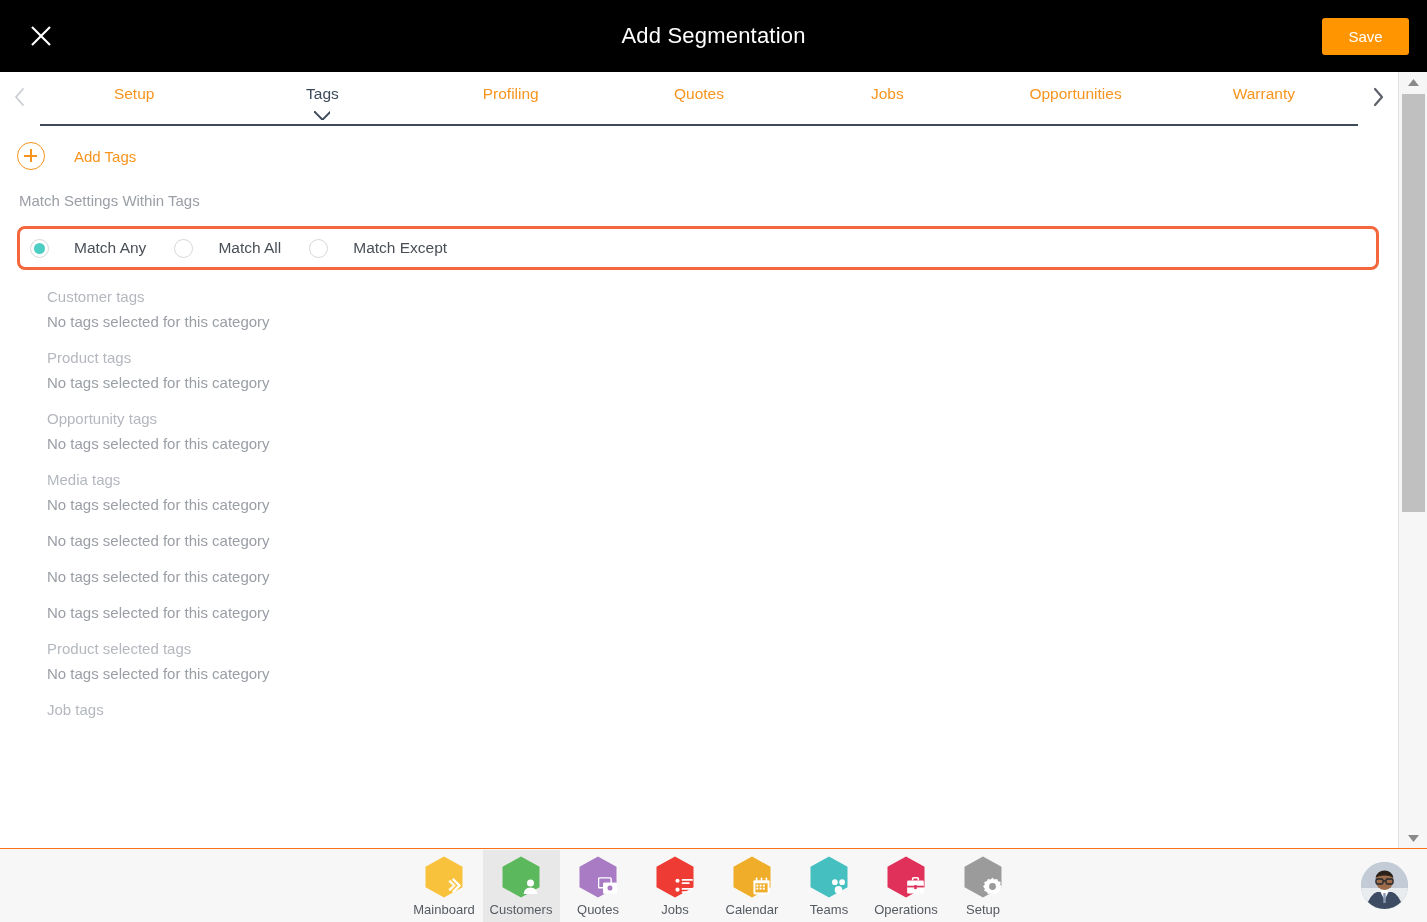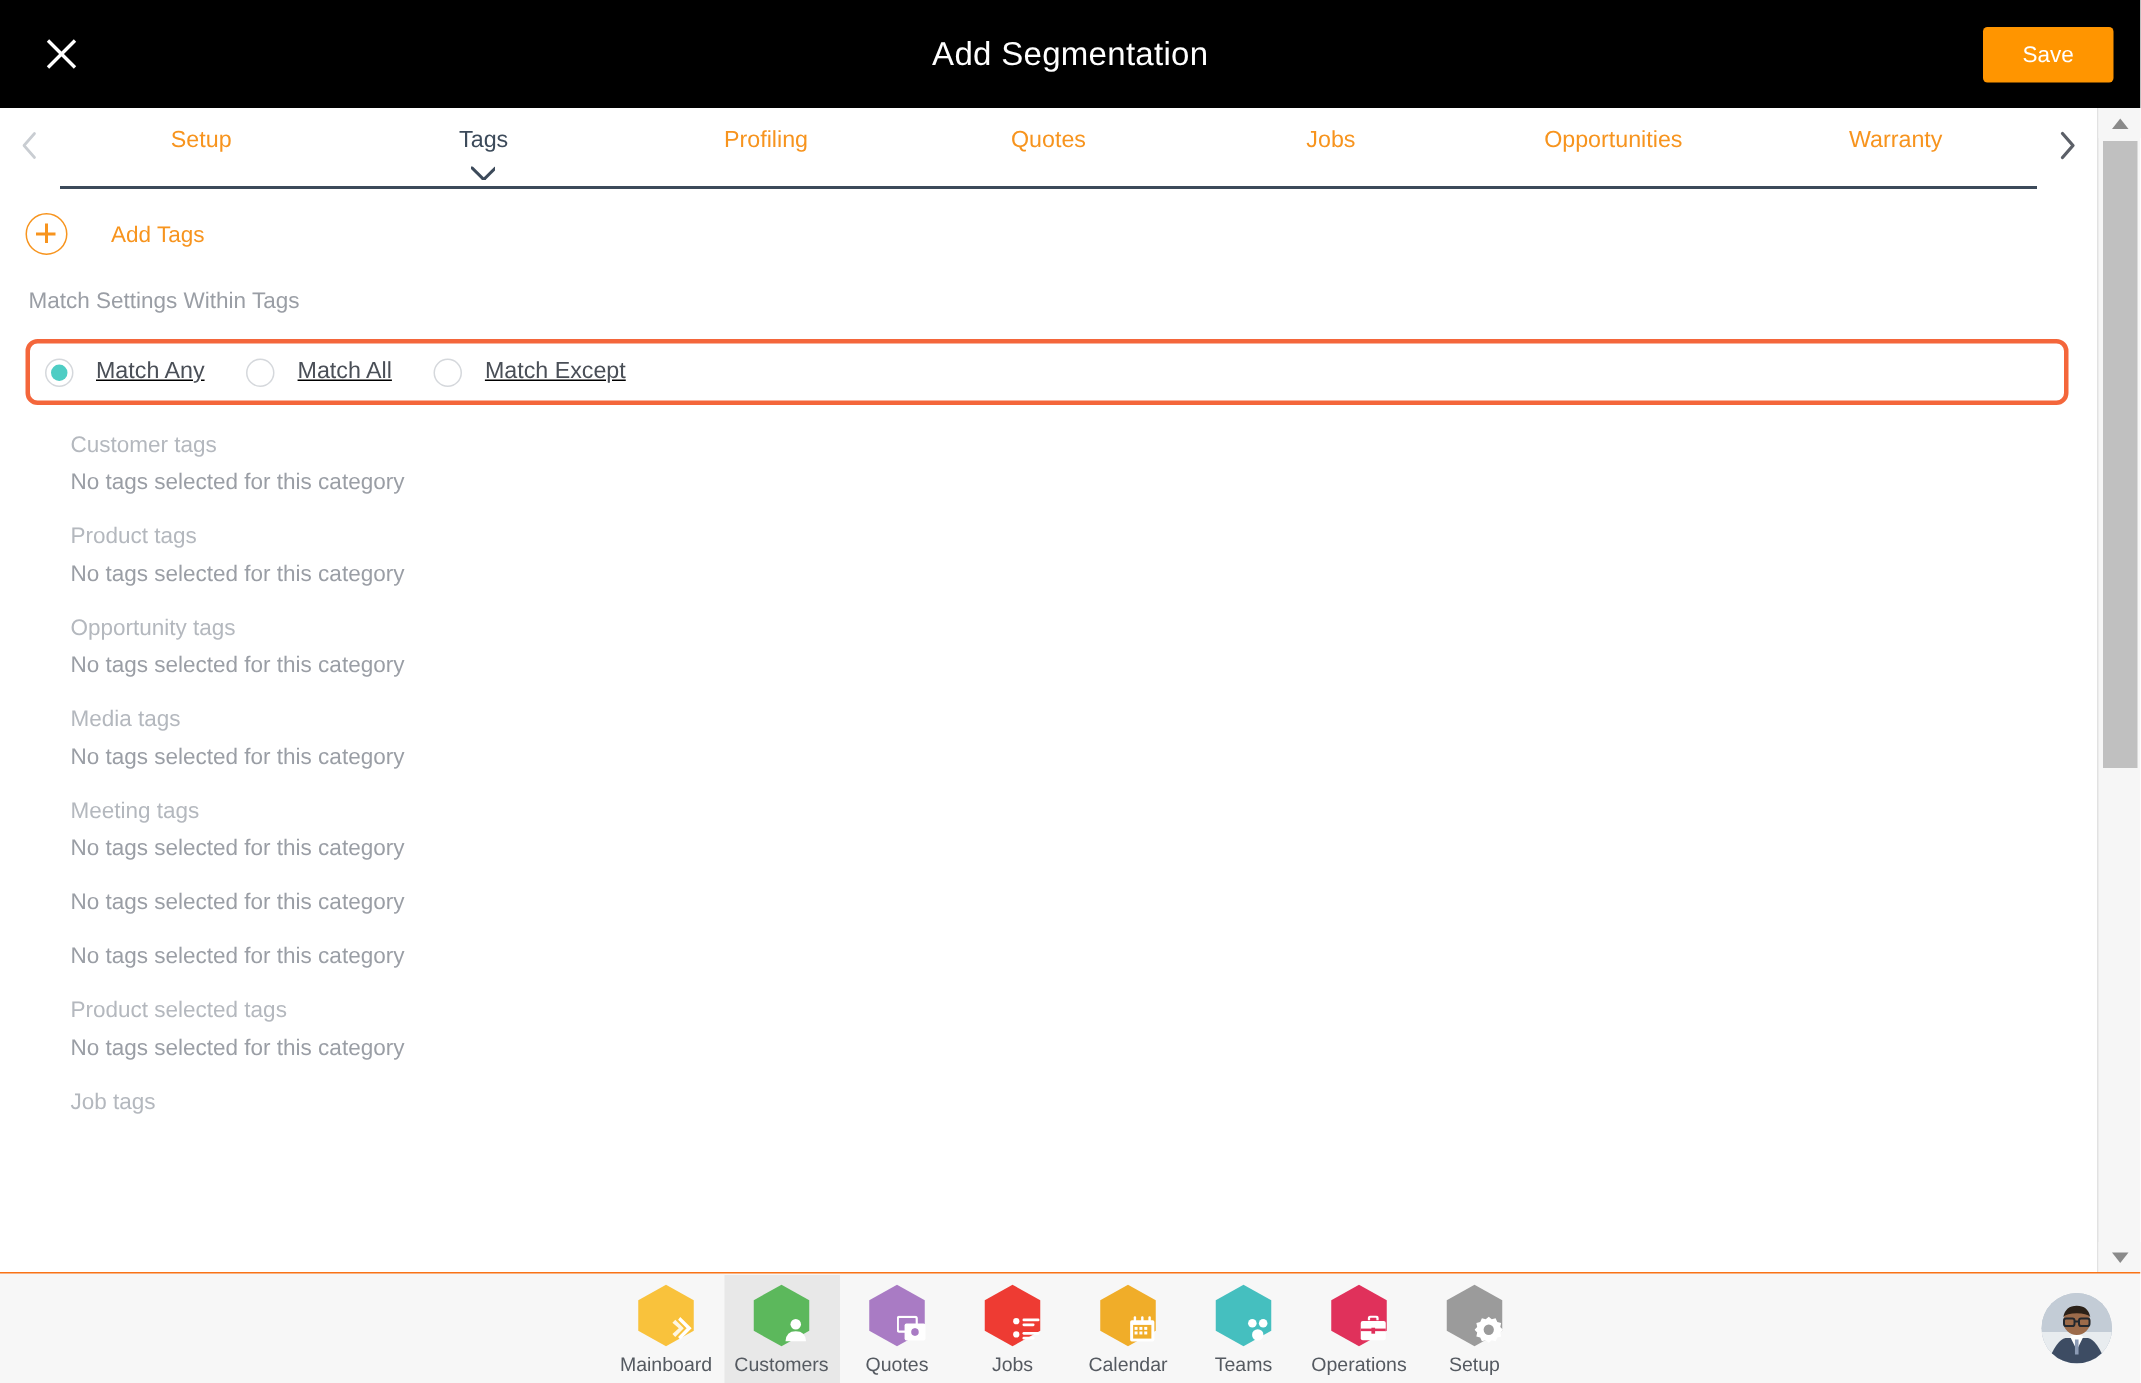--- a/index.html
+++ b/index.html
@@ -181,24 +181,23 @@
     border-radius: 8px;
     display: flex;
     align-items: center;
     padding-left: 10px;
     gap: 0;
     background: #ffffff;
   }
   .radio-opt {
     display: flex;
     align-items: center;
-    gap: 15px;
+    gap: 25px;
     cursor: pointer;
     padding-right: 28px;
-    text-decoration: underline;
   }
   .radio-dot {
     width: 19px; height: 19px;
     border-radius: 50%;
     border: 1px solid #d5d8dc;
     background: #ffffff;
     display: flex;
     align-items: center;
     justify-content: center;
     flex: 0 0 19px;
@@ -392,21 +391,20 @@
         </div>
         <div class="tag-cat">
           <div class="tag-cat-name">Opportunity tags</div>
           <div class="tag-cat-value">No tags selected for this category</div>
         </div>
         <div class="tag-cat">
           <div class="tag-cat-name">Media tags</div>
           <div class="tag-cat-value">No tags selected for this category</div>
         </div>
         <div class="tag-cat">
-          <div class="tag-cat-name">Meeting tags</div>
           <div class="tag-cat-value">No tags selected for this category</div>
         </div>
         <div class="tag-cat">
           <div class="tag-cat-value">No tags selected for this category</div>
         </div>
         <div class="tag-cat">
           <div class="tag-cat-value">No tags selected for this category</div>
         </div>
         <div class="tag-cat">
           <div class="tag-cat-name">Product selected tags</div>

